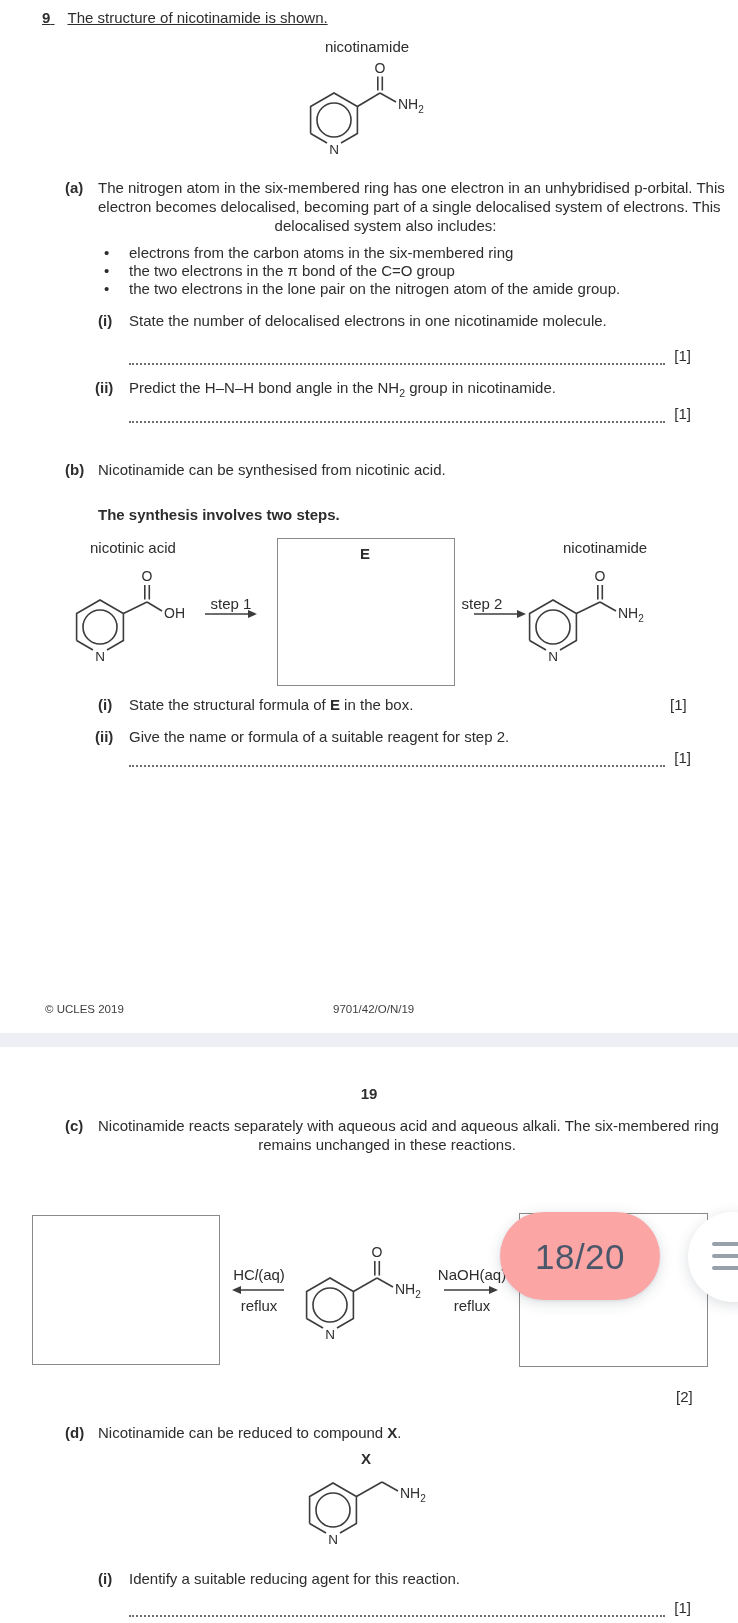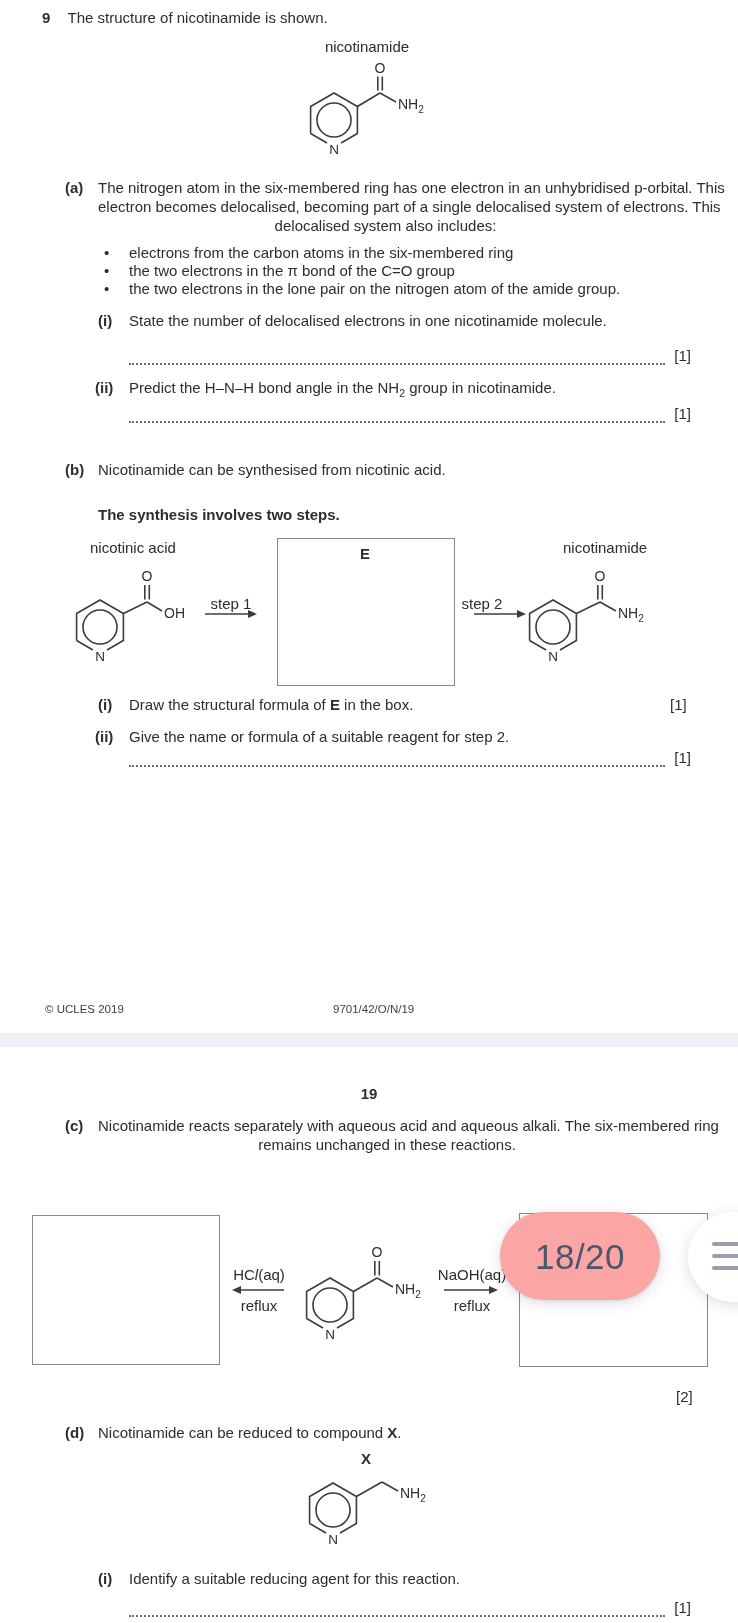--- a/index.html
+++ b/index.html
@@ -42,21 +42,21 @@
     box-shadow:0 3px 14px rgba(40,50,70,.16);
   }
   .menu-fab .bar{position:absolute; left:24px; width:28px; height:4px; border-radius:2px; background:#98a0ab;}
   .footer{font-size:11.5px; color:#3d3d3d;}
 </style>
 </head>
 <body>
 
 <div class="screen">
 
-  <div class="abs" style="left:42px; top:8px;">
+  <div class="abs" style="left:42px; top:8px;text-decoration:underline;">
     <span class="qnum">9</span>
     <span style="display:inline-block; width:13px;"></span><span>The structure of nicotinamide is shown.</span>
   </div>
 
   <div class="abs center" style="left:282px; top:37px; width:170px;">nicotinamide</div>
 
   <svg class="abs struct" style="left:270px; top:52px;" width="180" height="118">
     <path d="M40.6,81.5 L40.6,54.5 L64,41 L87.4,54.5 L87.4,81.5 L71,90.95 M40.6,81.5 L57,90.95"></path>
     <circle cx="64" cy="68" r="17"></circle>
     <text x="64" y="102" font-size="13.5" text-anchor="middle">N</text>
@@ -135,21 +135,21 @@
     <text x="45" y="113" font-size="13.5" text-anchor="middle">N</text>
     <line x1="68.4" y1="65.5" x2="92" y2="54"></line>
     <line x1="89.8" y1="37" x2="89.8" y2="51.5"></line>
     <line x1="94.3" y1="37" x2="94.3" y2="51.5"></line>
     <text x="92" y="33" font-size="14" text-anchor="middle">O</text>
     <line x1="92" y1="54" x2="108" y2="63"></line>
     <text x="110" y="70" font-size="14"><tspan>NH</tspan><tspan dy="3.5" font-size="10">2</tspan></text>
   </svg>
 
   <div class="abs sublabel" style="left:98px; top:695px;">(i)</div>
-  <div class="abs" style="left:129px; top:695px;"><span>Draw the structural formula of </span><span class="bold">E</span><span> in the box.</span></div>
+  <div class="abs" style="left:129px; top:695px;"><span>State the structural formula of </span><span class="bold">E</span><span> in the box.</span></div>
   <div class="abs" style="left:670px; top:695px;">[1]</div>
 
   <div class="abs sublabel" style="left:95px; top:727px;">(ii)</div>
   <div class="abs" style="left:129px; top:727px;">Give the name or formula of a suitable reagent for step 2.</div>
   <div class="answer-row" style="top:748px;">
     <span class="dots"></span>
       <span class="marks">[1]</span>
   </div>
 
   <div class="abs footer" style="left:45px; top:1000px;">© UCLES 2019</div>

